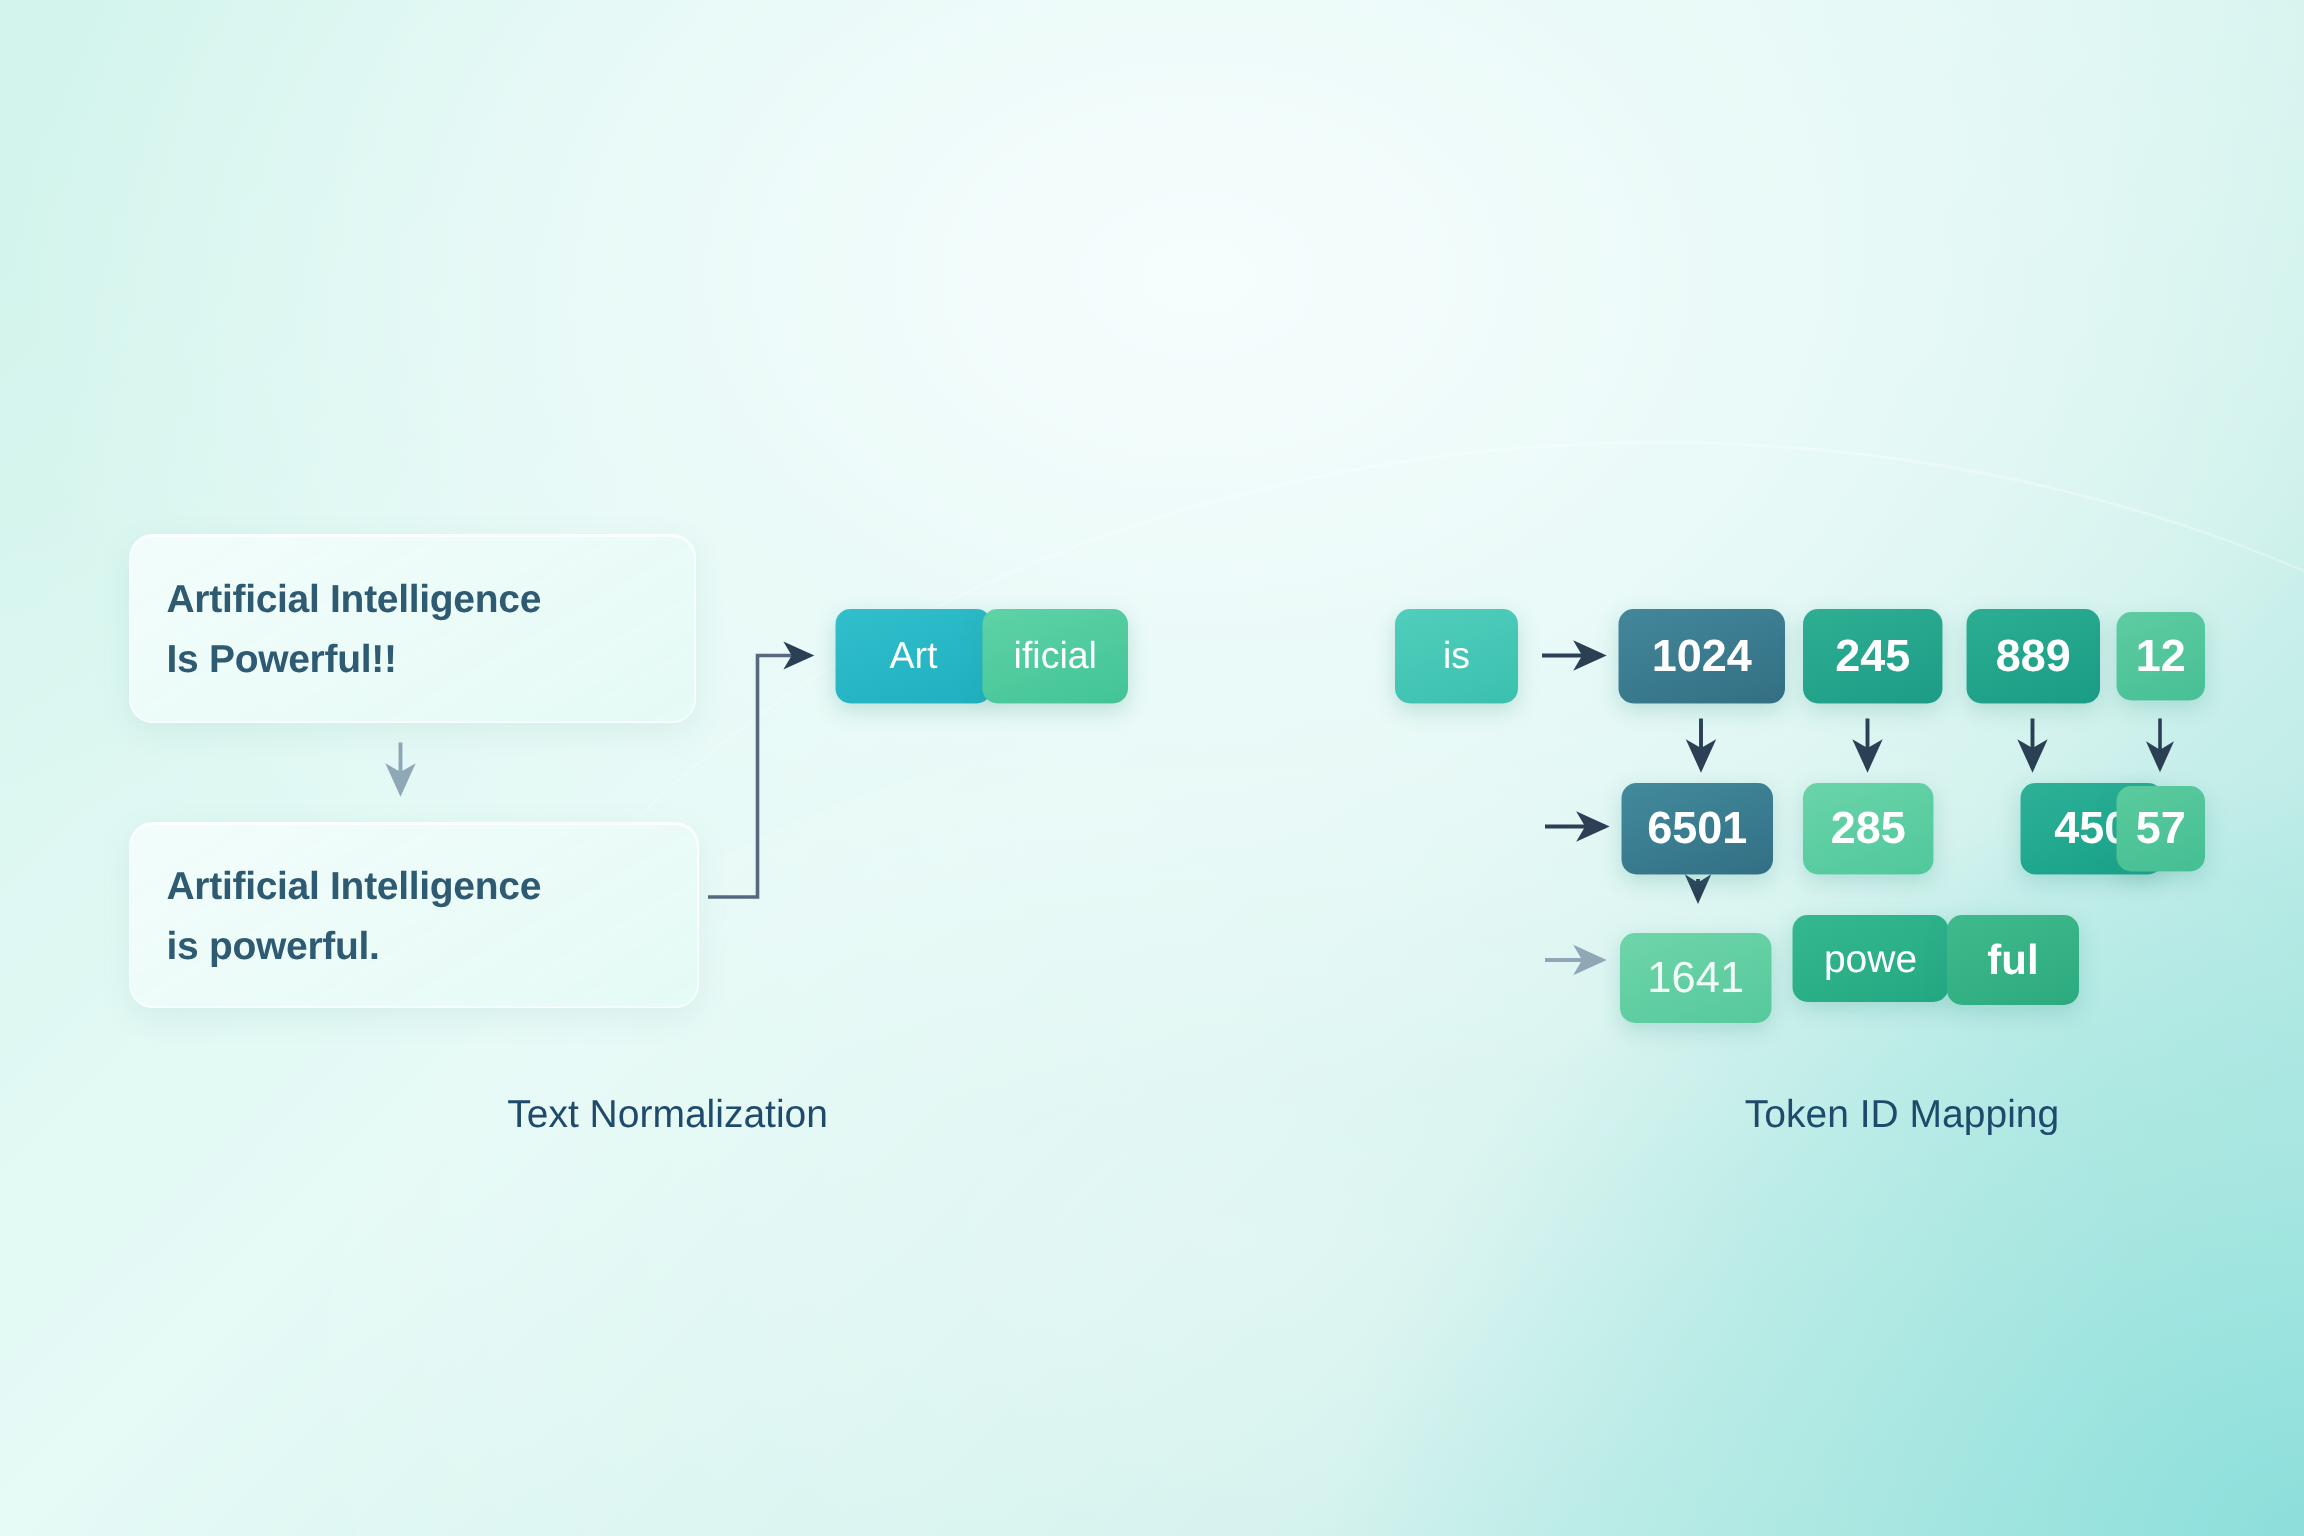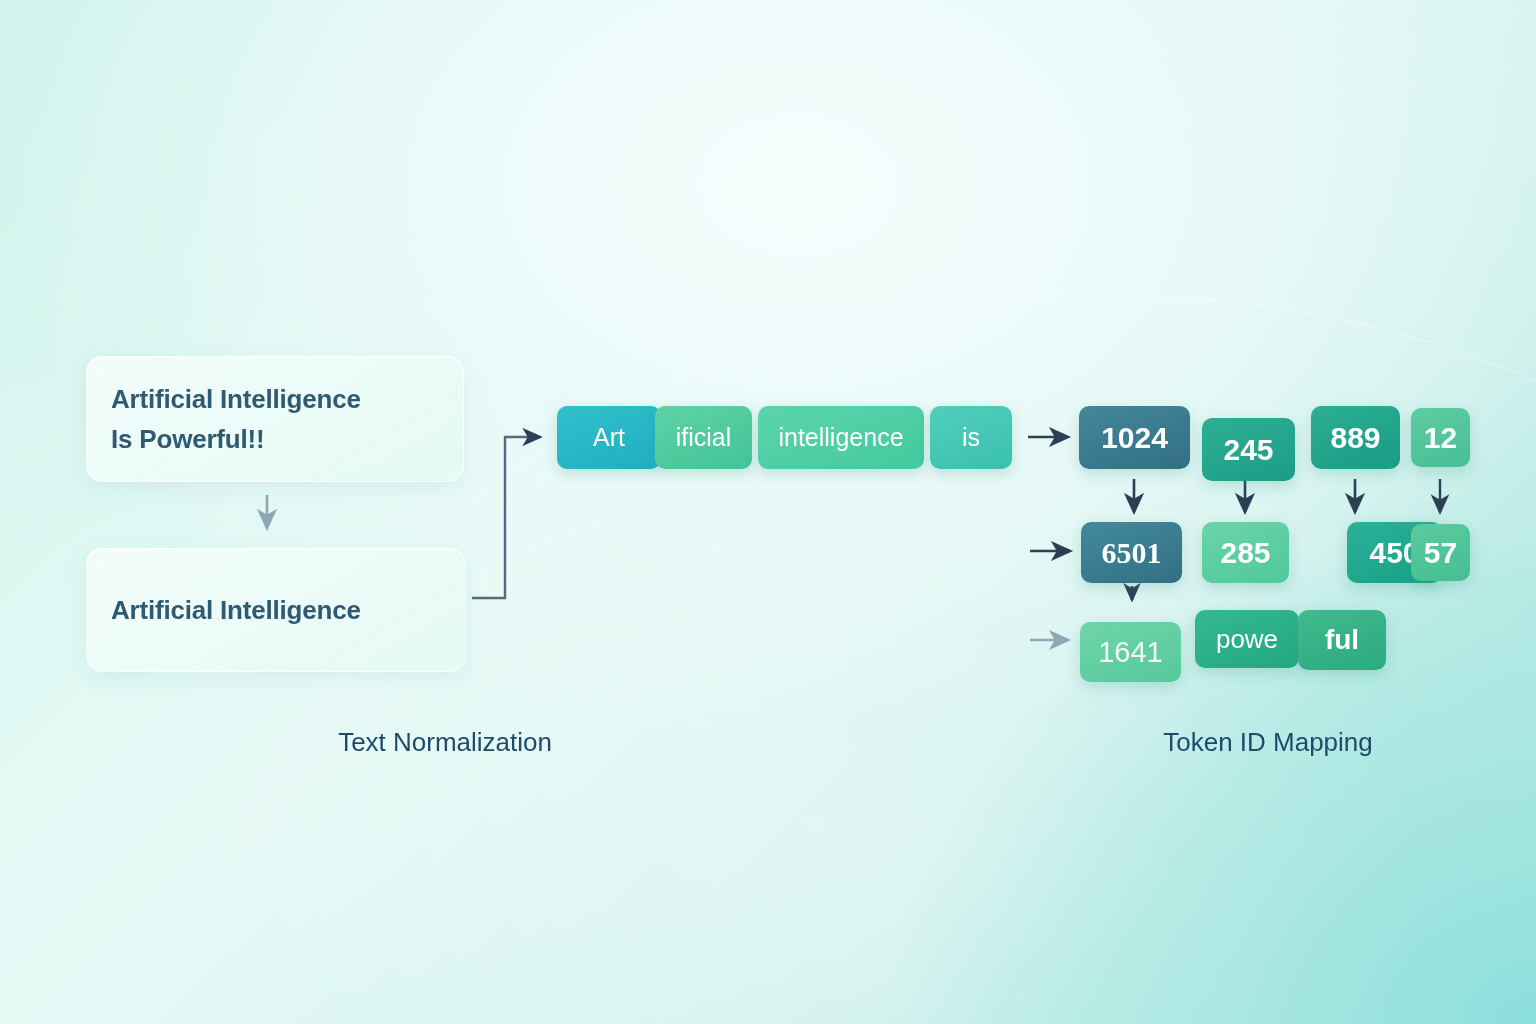--- a/index.html
+++ b/index.html
@@ -160,36 +160,36 @@
     </g>
   </svg>
 
   <div class="text-card" id="card-raw">
     <div class="line">Artificial Intelligence</div>
     <div class="line">Is Powerful!!</div>
   </div>
 
   <div class="text-card" id="card-norm">
     <div class="line">Artificial Intelligence</div>
+    <div class="line">is powerful.</div>
   </div>
 
   <div class="chip sub" style="left:557px; top:406px; width:104px; height:63px; background:linear-gradient(160deg,#31BFCB 0%,#1FAFC0 100%);">Art</div>
 
   <div class="chip sub" style="left:655px; top:406px; width:97px; height:63px; background:linear-gradient(160deg,#5ED3A6 0%,#42C497 100%);">ificial</div>
 
-  <div class="chip sub" style="left:758px; top:406px; width:166px; height:63px; background:linear-gradient(160deg,#5CD4AC 0%,#43C99E 100%);">intelligence</div>
 
   <div class="chip sub" style="left:930px; top:406px; width:82px; height:63px; background:linear-gradient(160deg,#51CEBC 0%,#3BC0AE 100%);">is</div>
 
   <div class="chip num" style="left:1079px; top:406px; width:111px; height:63px; background:linear-gradient(160deg,#43879A 0%,#336F84 100%);">1024</div>
-  <div class="chip num" style="left:1202px; top:418px; width:93px; height:63px; background:linear-gradient(160deg,#2EAF93 0%,#1C9C86 100%);">245</div>
+  <div class="chip num" style="left:1202px; top:406px; width:93px; height:63px; background:linear-gradient(160deg,#2EAF93 0%,#1C9C86 100%);">245</div>
   <div class="chip num" style="left:1311px; top:406px; width:89px; height:63px; background:linear-gradient(160deg,#2BAE92 0%,#1A9C85 100%);">889</div>
   <div class="chip num" style="left:1411px; top:408px; width:59px; height:59px; background:linear-gradient(160deg,#5ECCA2 0%,#47BF95 100%);">12</div>
 
-  <div class="chip num" style="left:1081px; top:522px; width:101px; height:61px; background:linear-gradient(160deg,#418architecture 0%,#336F84 100%); background:linear-gradient(160deg,#428A9C 0%,#336F84 100%);font-family:Liberation Serif, serif;">6501</div>
+  <div class="chip num" style="left:1081px; top:522px; width:101px; height:61px; background:linear-gradient(160deg,#418architecture 0%,#336F84 100%); background:linear-gradient(160deg,#428A9C 0%,#336F84 100%);">6501</div>
   <div class="chip num" style="left:1202px; top:522px; width:87px; height:61px; background:linear-gradient(160deg,#6AD4A9 0%,#50C89C 100%);">285</div>
   <div class="chip num" style="left:1347px; top:522px; width:95px; height:61px; background:linear-gradient(160deg,#2DB197 0%,#17A188 100%);">450</div>
   <div class="chip num" style="left:1411px; top:524px; width:59px; height:57px; background:linear-gradient(160deg,#5ACB9E 0%,#45BE93 100%);">57</div>
 
   <div class="chip numlt" style="left:1080px; top:610px; width:101px; height:60px; background:linear-gradient(160deg,#6ED5A9 0%,#56C99C 100%);margin-top:12px;">1641</div>
   <div class="chip word" style="left:1195px; top:610px; width:104px; height:58px; background:linear-gradient(160deg,#35B890 0%,#22A881 100%);">powe</div>
   <div class="chip wordb" style="left:1298px; top:610px; width:88px; height:60px; background:linear-gradient(160deg,#3FBA8C 0%,#2CAA7F 100%);">ful</div>
 
   <div class="caption" id="cap-norm">Text Normalization</div>
   <div class="caption" id="cap-tok">Token ID Mapping</div>

